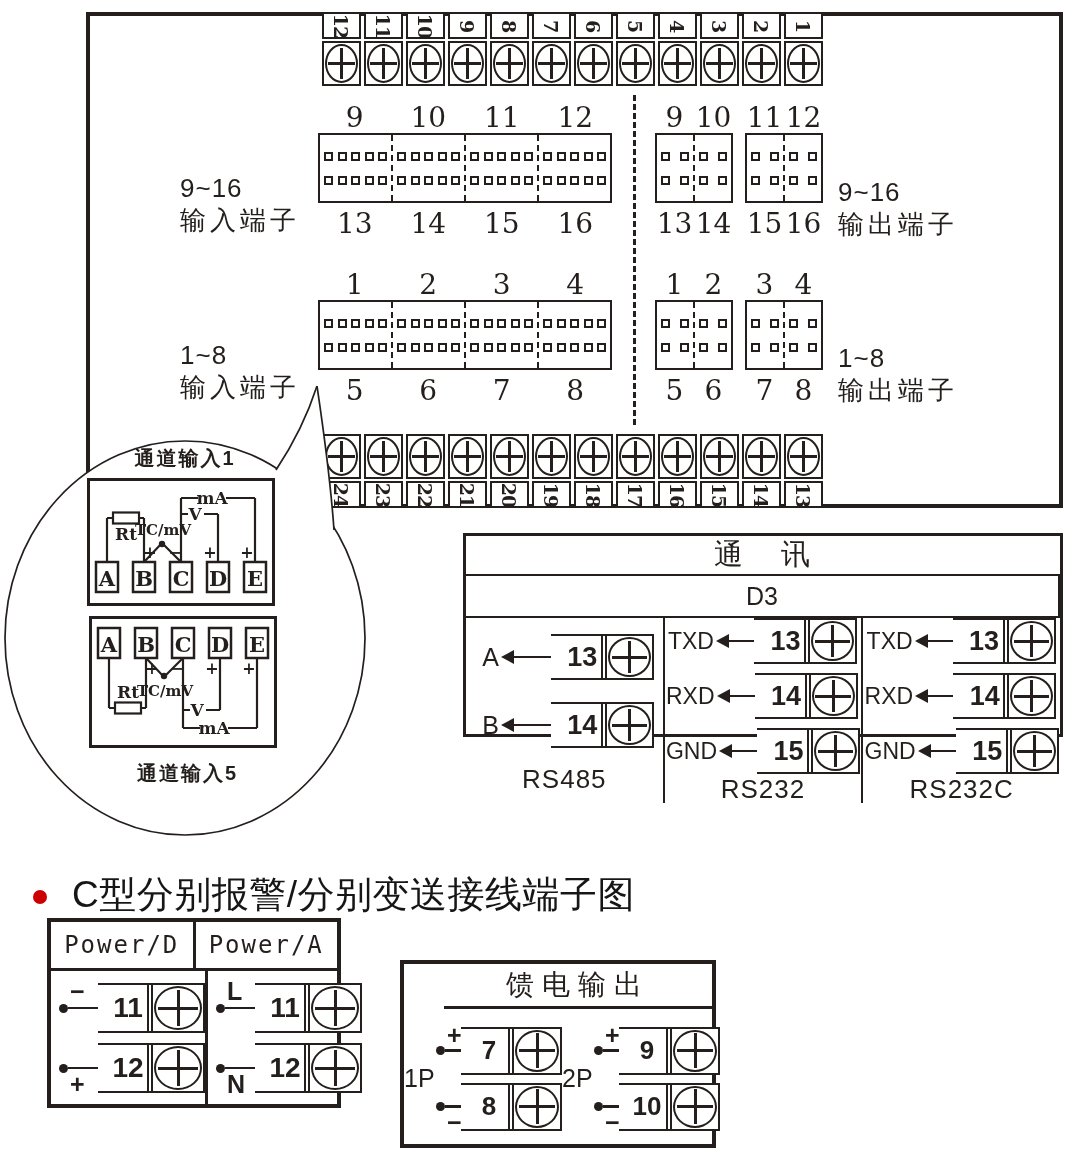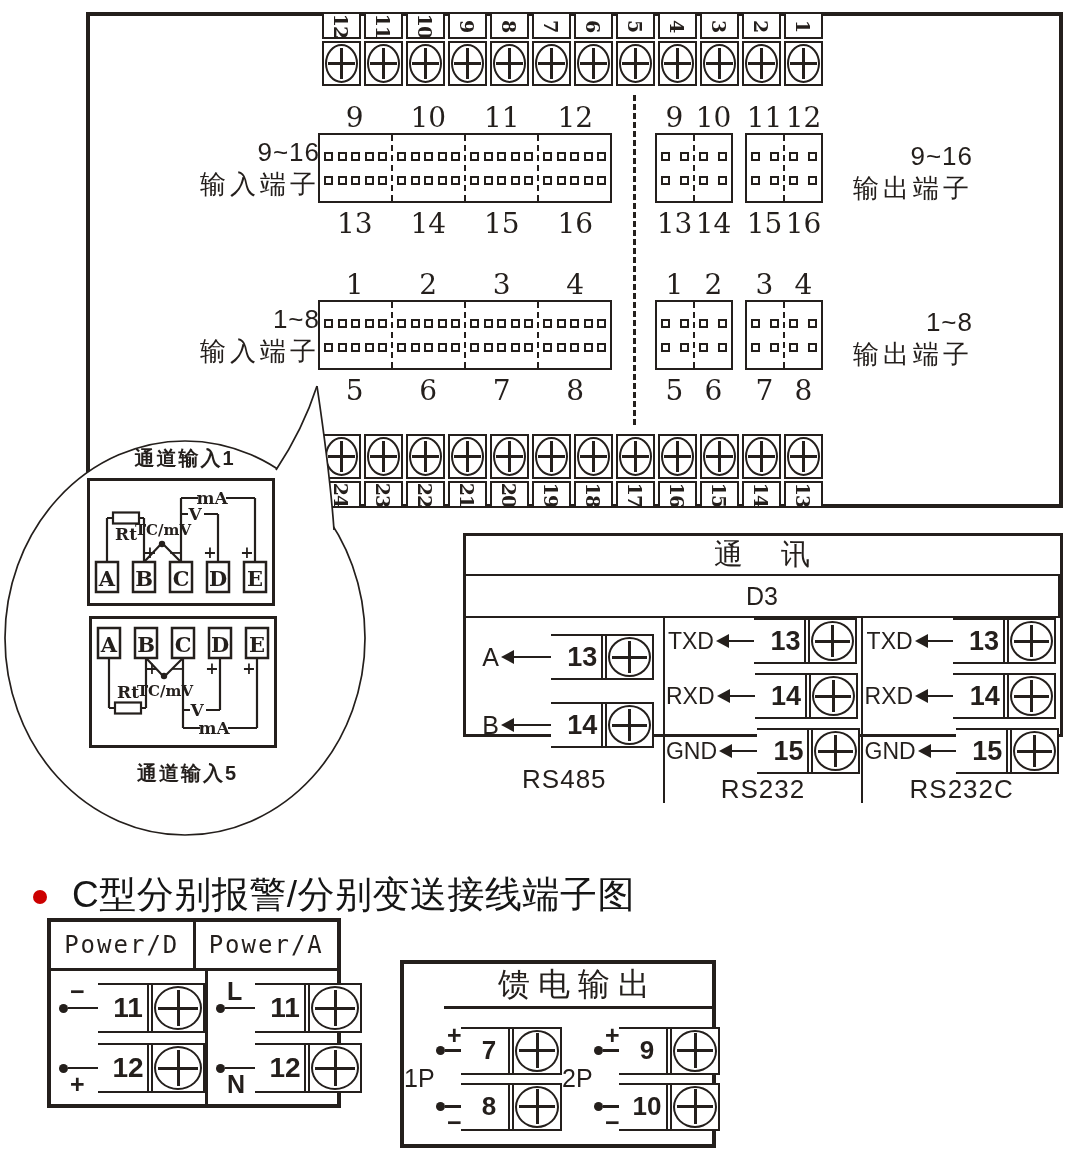--- a/index.html
+++ b/index.html
@@ -31,21 +31,21 @@
   .sqrow{display:flex;gap:4.5px;justify-content:center;}
   .ocell .sqrow{gap:10px;}
   .sq{width:9px;height:9px;border:2px solid var(--ln);box-sizing:border-box;background:#fff;}
 
   .numrow{position:absolute;display:flex;height:30px;}
   .numrow span{flex:1;text-align:center;font:500 28px "DejaVu Serif",serif;}
   .outnums{position:absolute;display:flex;height:30px;width:168px;}
   .outnums span{width:39px;text-align:center;font:500 28px "DejaVu Serif",serif;}
   .outnums span:nth-of-type(3){margin-left:12px;}
 
-  .side-label{position:absolute;text-align:right;font-size:26px;line-height:32px;letter-spacing:1px;}
+  .side-label{position:absolute;text-align:left;font-size:26px;line-height:32px;letter-spacing:1px;margin-top:36px;}
   .side-label .cjk{letter-spacing:4px;}
 
   .dashline{position:absolute;left:633px;top:95px;height:330px;width:0;border-left:3px dashed var(--ln);}
 
   
   .balloon-svg{position:absolute;left:0;top:378px;}
   .bl-label{position:absolute;font-weight:bold;font-size:20px;letter-spacing:2px;text-align:center;}
   .bl-box{position:absolute;}
   svg text{fill:var(--ln);font-family:"DejaVu Serif",serif;}
   .t-letter{font-size:21px;font-weight:bold;}
@@ -100,21 +100,21 @@
   .wt-line{width:30px;height:2.5px;background:var(--ln);flex:none;}
   .wt-sign{position:absolute;font-size:25px;font-weight:600;line-height:1;}
   .wt-sign.top{left:11px;top:-3px;}
   .wt-sign.bottom{left:11px;bottom:-3px;}
   .ht-body.pw{height:50px;}
   .ht-body.pw .ht-tail{width:11px;}
   .ht-body.pw .ht-num{width:38px;font-size:28px;}
   .ht-body.pw .ht-screw{width:50px;}
 
   .fbox-head{height:42px;border-bottom:3px solid var(--ln);display:flex;align-items:center;justify-content:center;
-      font-size:32px;letter-spacing:8px;margin-left:40px;}
+      font-size:28px;letter-spacing:8px;margin-left:40px;}
   .fbox-body{display:flex;height:139px;}
   .fgroup{flex:1;display:flex;align-items:center;}
   .fgroup-label{font-size:25px;width:32px;text-align:left;flex:none;}
   .fgroup-rows{display:flex;flex-direction:column;gap:6px;}
   .wt.feed{height:50px;}
   .wt.feed .wt-line{width:16px;}
   .ht-body.fd{height:48px;}
   .ht-body.fd .ht-tail{width:9px;}
   .ht-body.fd .ht-num{width:38px;font-size:26px;}
   .ht-body.fd .ht-screw{width:46px;}

